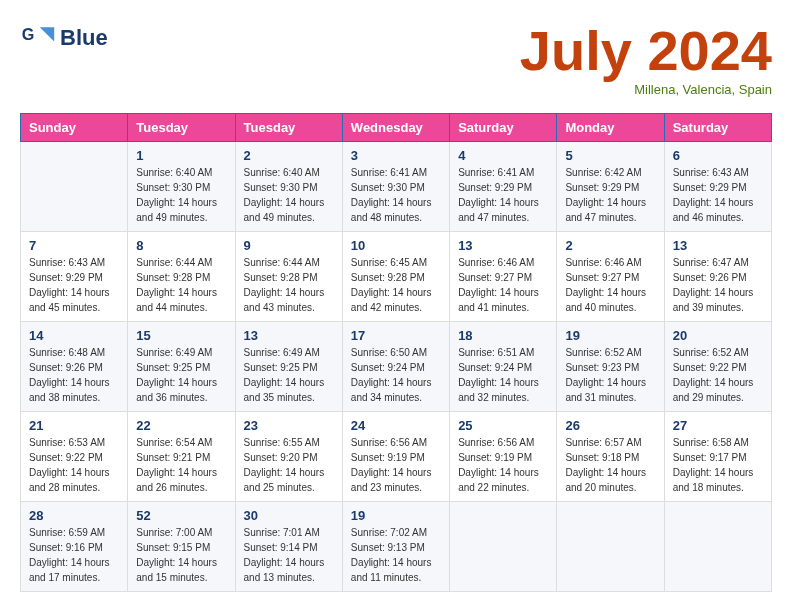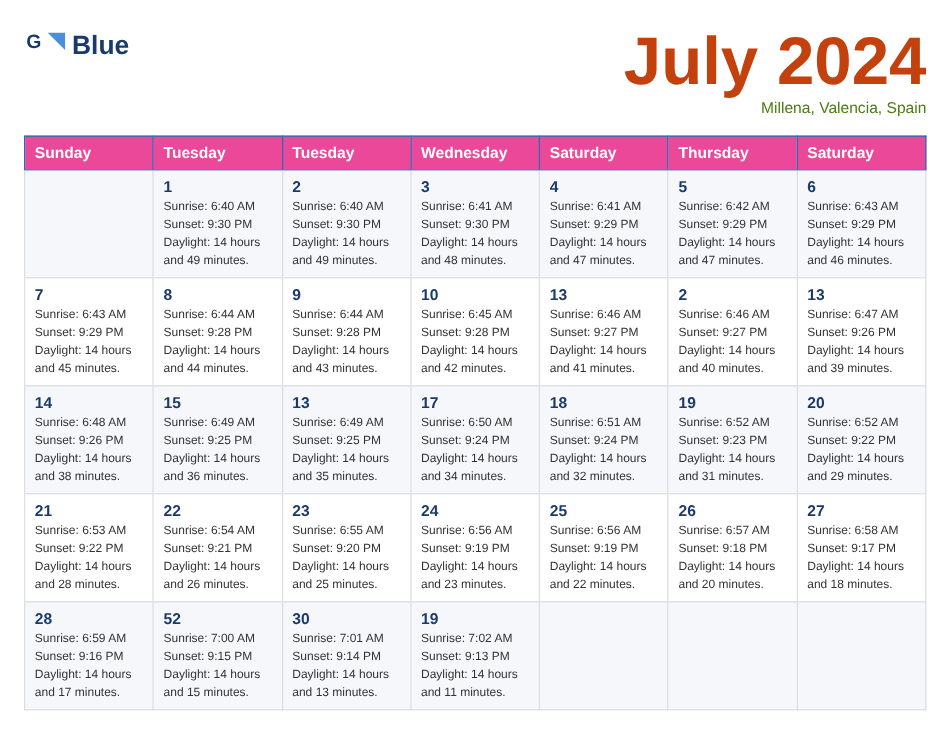--- a/index.html
+++ b/index.html
@@ -109,21 +109,21 @@
 </div>
 
 <table>
   <thead>
     <tr>
     <th>Sunday</th>
         <th>Tuesday</th>
         <th>Tuesday</th>
         <th>Wednesday</th>
         <th>Saturday</th>
-        <th>Thursday</th>
+        <th>Monday</th>
         <th>Saturday</th>
       </tr>
   </thead>
   <tbody id="calendar-body">
   <tr>
         <td></td>
         <td>
           <span class="day-num">1</span>
           <div class="day-info">Sunrise: 6:40 AM<br>Sunset: 9:30 PM<br>Daylight: 14 hours and 49 minutes.</div>
         </td>

